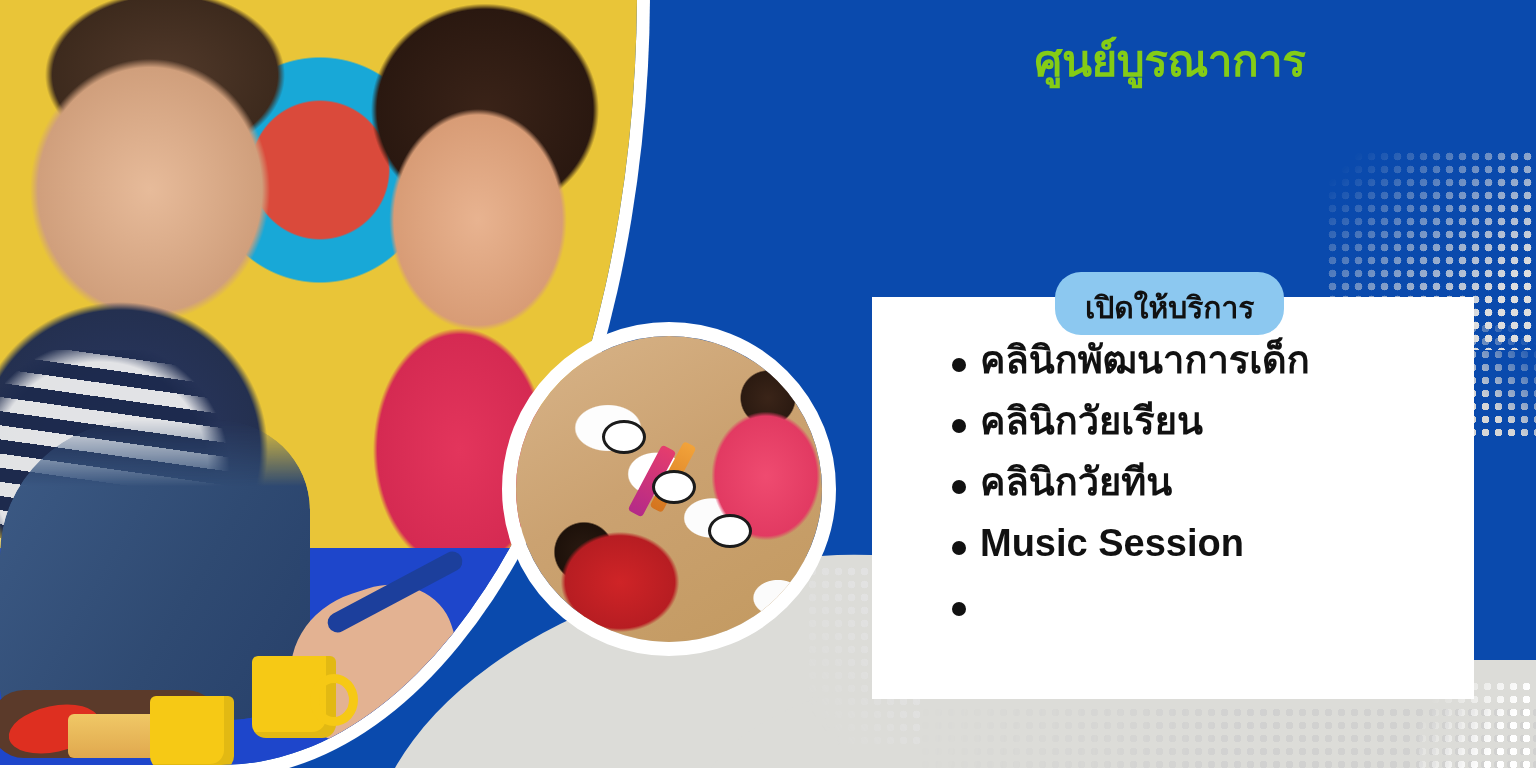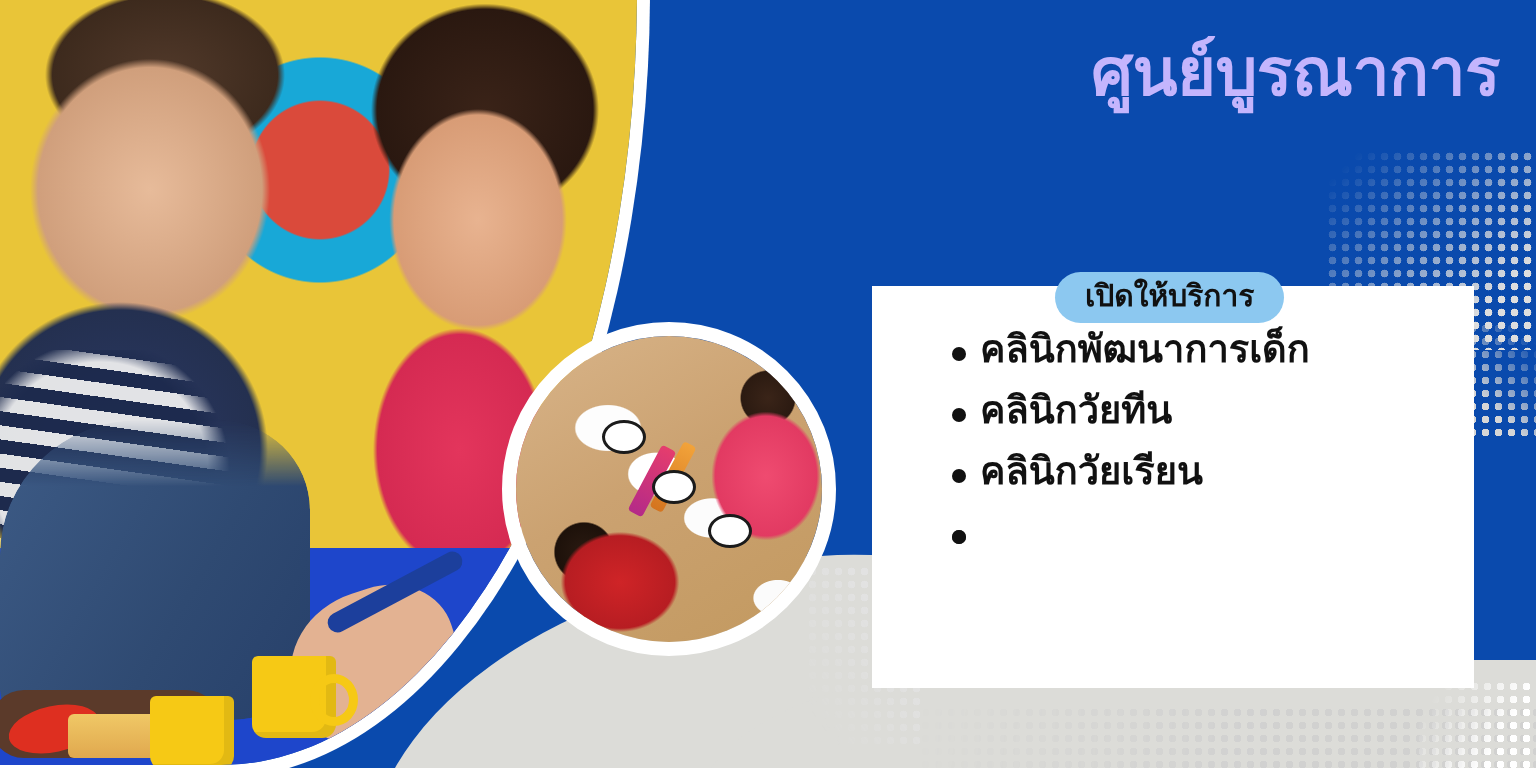--- a/index.html
+++ b/index.html
@@ -160,34 +160,34 @@
       linear-gradient(150deg,#d8b489 0%,#cba271 45%,#c2995f 100%);
   }
   .pen{position:absolute;left:128px;top:108px;width:16px;height:74px;background:linear-gradient(180deg,#e53d6d,#b42a88);border-radius:4px;transform:rotate(28deg);}
   .pen2{position:absolute;left:150px;top:104px;width:14px;height:74px;background:linear-gradient(180deg,#f2a33a,#d4741f);border-radius:4px;transform:rotate(28deg);}
   .smiley{position:absolute;width:44px;height:34px;border:3px solid #1b1b1b;border-radius:50%;background:#fff;}
 
   
   .title{
     position:absolute;
     right:36px;top:36px;width:660px;
-    text-align:right;
-    color:#c4b5fd;
+    text-align:center;
+    color:#84cc16;
     font-weight:bold;
-    font-size:66px;
+    font-size:44px;
     line-height:1.12;
     letter-spacing:-0.5px;
     text-shadow:0 1px 0 rgba(0,0,0,.05);
   }
   .title .l2{display:block;}
 
   
   .card{
     position:absolute;
-    left:872px;top:286px;
+    left:872px;top:297px;
     width:602px;height:402px;
     background:#ffffff;
   }
   .svc-list{
     list-style:none;
     margin:0;padding:44px 0 0 108px;
   }
   .svc-list li{
     position:relative;
     color:#111111;
@@ -199,21 +199,21 @@
   }
   .svc-list li .bullet{
     position:absolute;left:-28px;top:17px;
     width:14px;height:14px;border-radius:50%;background:#111111;
   }
 
   
   .badge{
     position:absolute;
     left:1055px;top:272px;
-    padding:9px 30px 12px 30px;
+    padding:21px 30px 12px 30px;
     background:#8cc8f0;
     color:#111111;
     font-weight:bold;
     font-size:30px;
     line-height:1;
     border-radius:26px;
     z-index:5;
     text-align:right;
   }
 </style>
@@ -255,22 +255,22 @@
     <div class="smiley" style="left:192px;top:178px;"></div>
   </div>
 
   <div class="title">
     <span class="l1">ศูนย์บูรณาการ</span>
   </div>
 
   <div class="card">
     <ul class="svc-list">
       <li><span class="bullet"></span><span>คลินิกพัฒนาการเด็ก</span></li>
+      <li><span class="bullet"></span><span>คลินิกวัยเรียน</span></li>
       <li><span class="bullet"></span><span>คลินิกวัยทีน</span></li>
-      <li><span class="bullet"></span><span>คลินิกวัยเรียน</span></li>
-      <li><span class="bullet"></span></li>
+      <li><span class="bullet"></span><span>Music Session</span></li>
       <li><span class="bullet"></span></li>
     </ul>
   </div>
 
   <div class="badge">เปิดให้บริการ</div>
 
 </div>
 
 </body></html>

